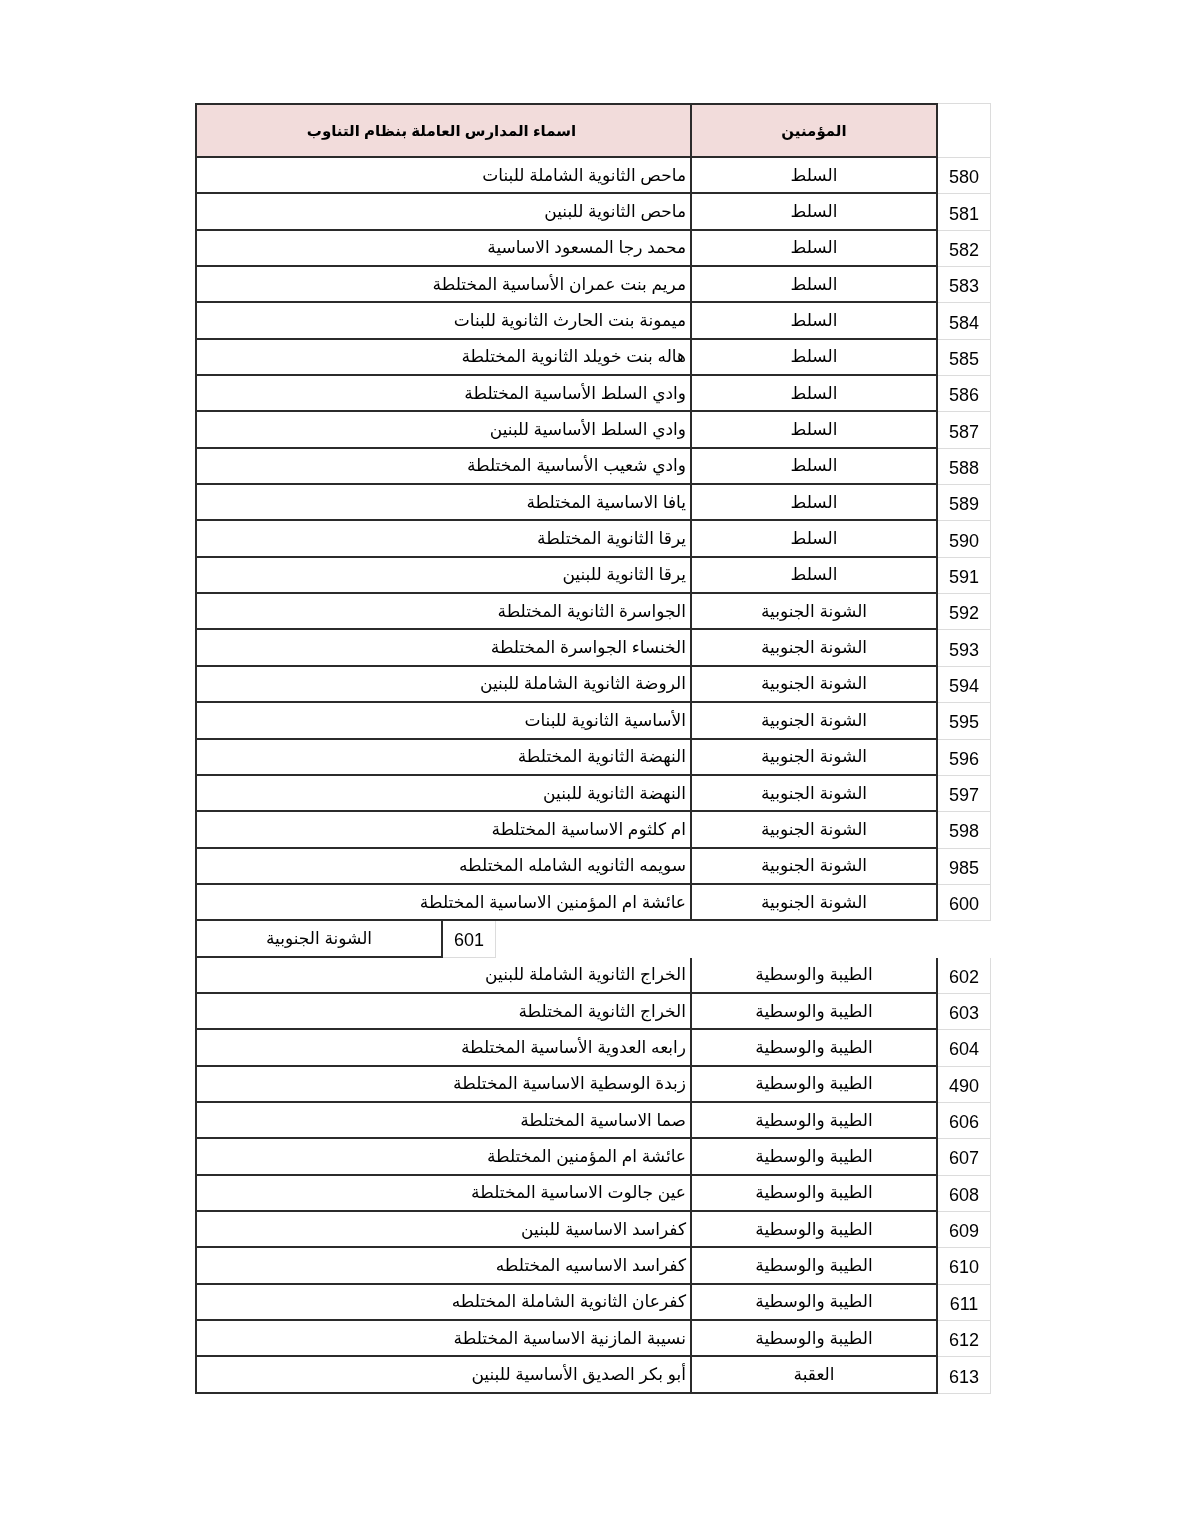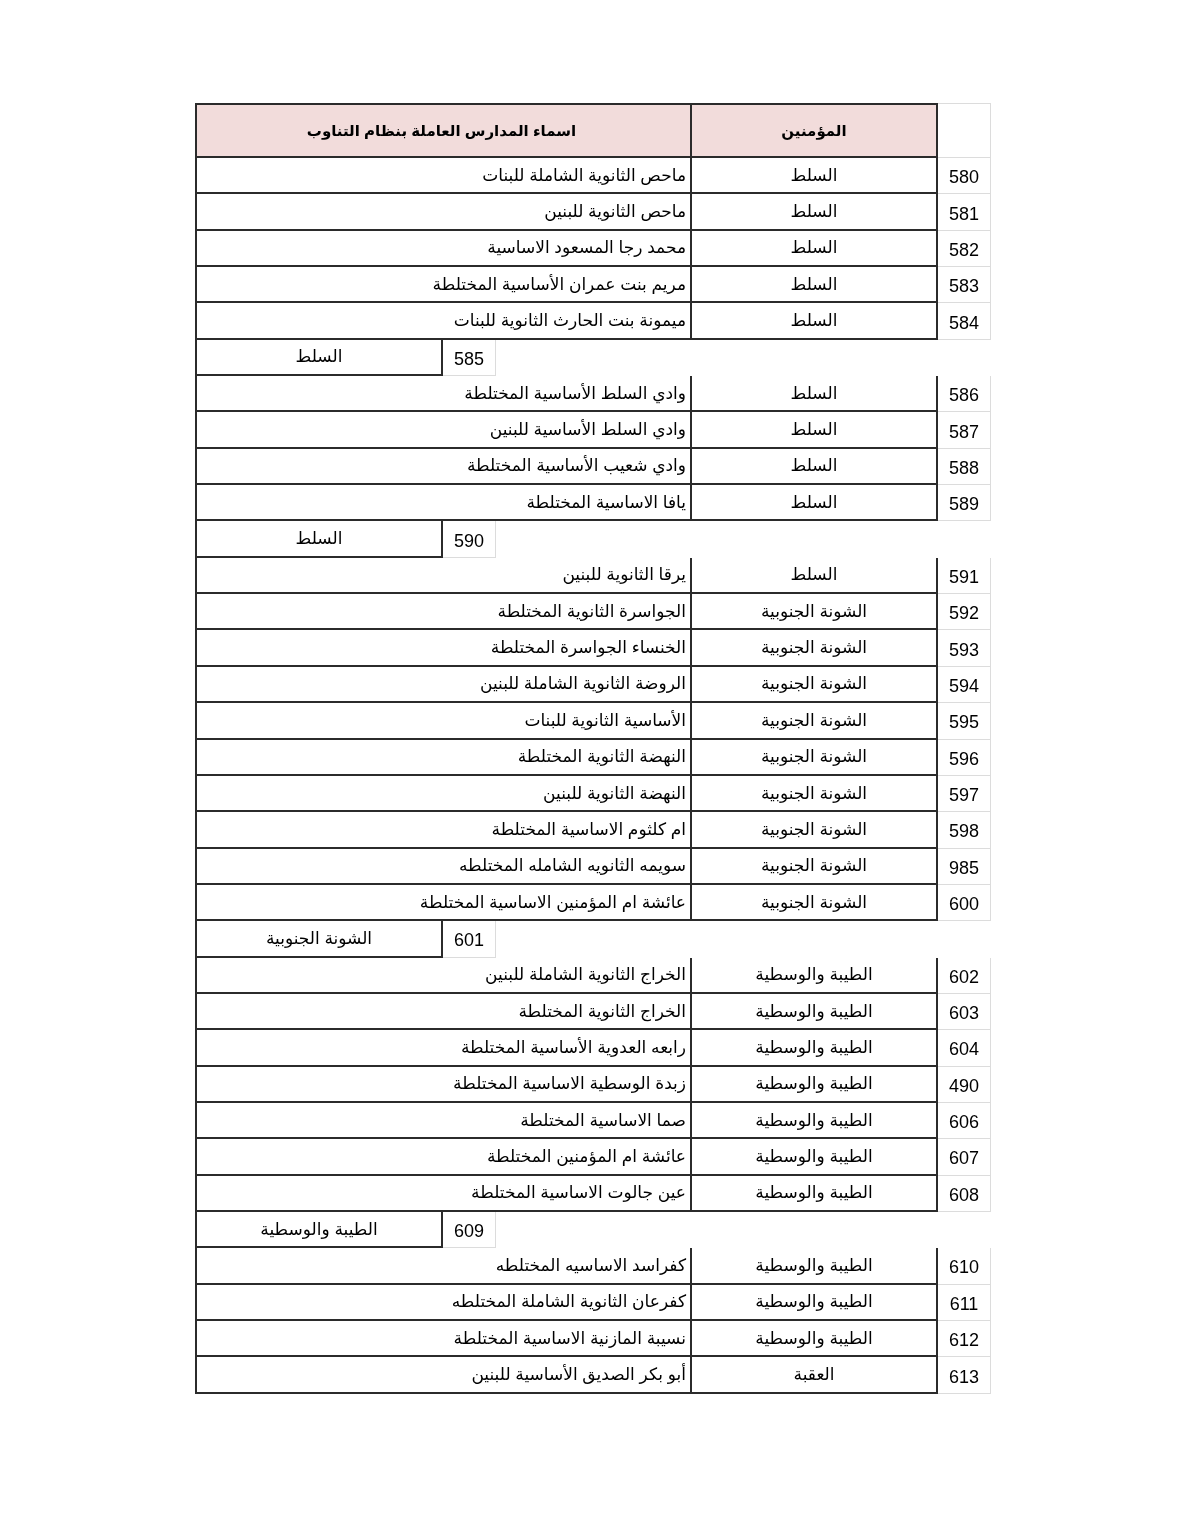--- a/index.html
+++ b/index.html
@@ -112,20 +112,21 @@
     <div class="cell c-num">583</div>
   </div>
 
   <div class="row">
     <div class="cell c-school">ميمونة بنت الحارث الثانوية للبنات</div>
     <div class="cell c-dir">السلط</div>
     <div class="cell c-num">584</div>
   </div>
 
   <div class="row">
+    <div class="cell c-school">هاله بنت خويلد الثانوية المختلطة</div>
     <div class="cell c-dir">السلط</div>
     <div class="cell c-num">585</div>
   </div>
 
   <div class="row">
     <div class="cell c-school">وادي السلط الأساسية المختلطة</div>
     <div class="cell c-dir">السلط</div>
     <div class="cell c-num">586</div>
   </div>
 
@@ -141,20 +142,21 @@
     <div class="cell c-num">588</div>
   </div>
 
   <div class="row">
     <div class="cell c-school">يافا الاساسية المختلطة</div>
     <div class="cell c-dir">السلط</div>
     <div class="cell c-num">589</div>
   </div>
 
   <div class="row">
+    <div class="cell c-school">يرقا الثانوية المختلطة</div>
     <div class="cell c-dir">السلط</div>
     <div class="cell c-num">590</div>
   </div>
 
   <div class="row">
     <div class="cell c-school">يرقا الثانوية للبنين</div>
     <div class="cell c-dir">السلط</div>
     <div class="cell c-num">591</div>
   </div>
 
@@ -253,20 +255,21 @@
     <div class="cell c-num">607</div>
   </div>
 
   <div class="row">
     <div class="cell c-school">عين جالوت الاساسية المختلطة</div>
     <div class="cell c-dir">الطيبة والوسطية</div>
     <div class="cell c-num">608</div>
   </div>
 
   <div class="row">
+    <div class="cell c-school">كفراسد الاساسية للبنين</div>
     <div class="cell c-dir">الطيبة والوسطية</div>
     <div class="cell c-num">609</div>
   </div>
 
   <div class="row">
     <div class="cell c-school">كفراسد الاساسيه المختلطه</div>
     <div class="cell c-dir">الطيبة والوسطية</div>
     <div class="cell c-num">610</div>
   </div>
 

